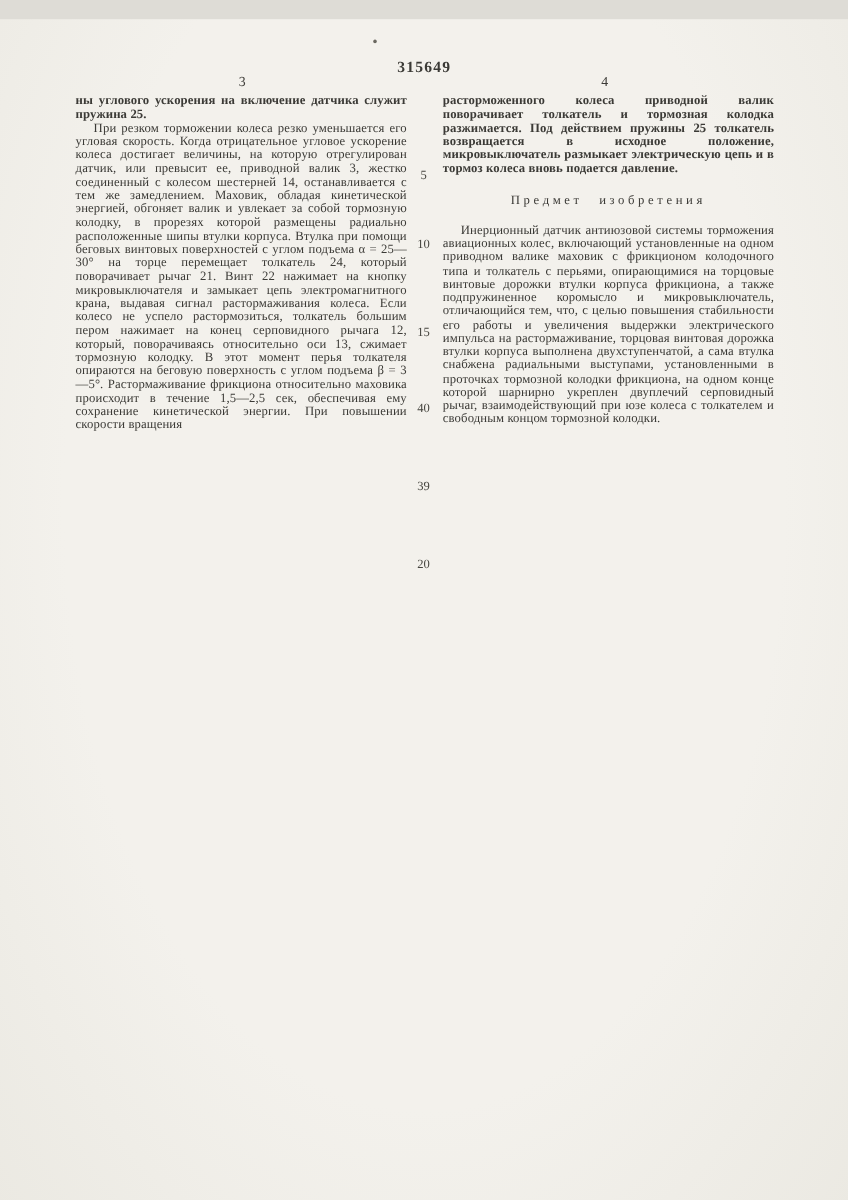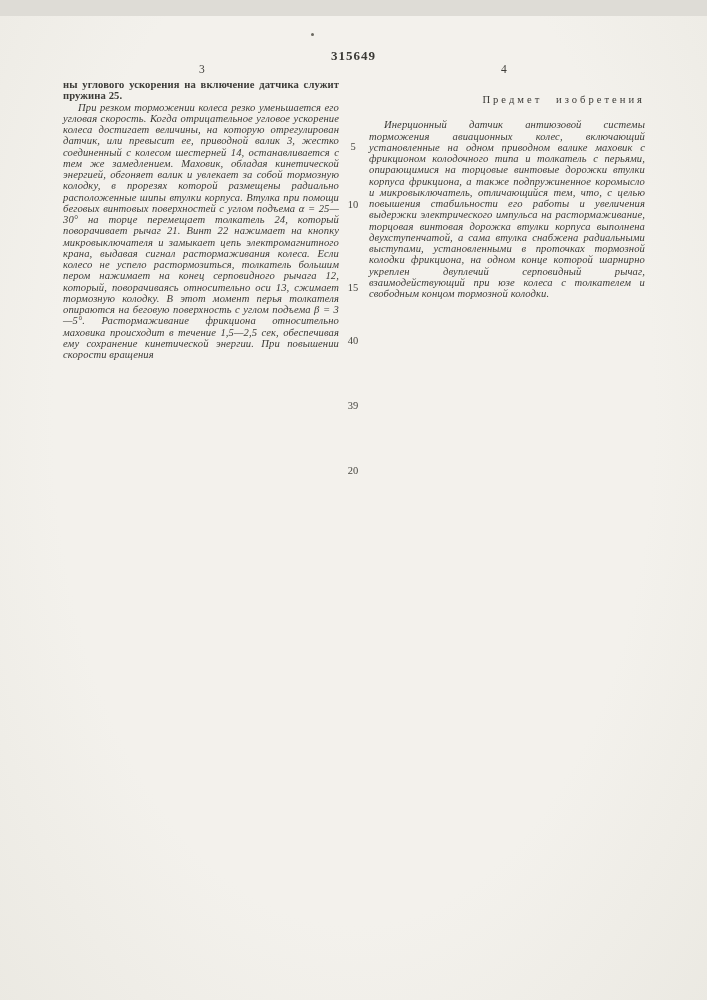--- a/index.html
+++ b/index.html
@@ -47,42 +47,42 @@
     display: flex;
   }
   .col {
     width: 276px;
     text-align: justify;
     font-size: 10.6px;
     line-height: 11.25px;
     letter-spacing: 0.1px;
   }
   .col-left { margin-right: 30px; }
-  .col p.indent { text-indent: 15px; font-style: italic; }
+  .col p.indent { text-indent: 15px; }
   .col p.no-indent { text-indent: 0; font-weight: bold; }
   .section-heading {
-    text-align: right;
+    text-align: center;
     font-size: 10.6px;
     font-weight: normal;
     letter-spacing: 3px;
     word-spacing: 8px;
     margin: 15px 0 14px 0;
     white-space: nowrap;
   }
   .gutter-num {
     position: absolute;
     left: 339px;
     width: 28px;
     text-align: center;
     font-size: 10.5px;
     color: #46453f;
   }
   .ln-0 { top: 125px; }
   .ln-1 { top: 183px; }
-  .ln-2 { top: 266px; }
+  .ln-2 { top: 256px; }
   .ln-3 { top: 319px; }
   .ln-4 { top: 384px; }
   .ln-5 { top: 449px; }
 </style>
 </head>
 <body>
 
 <div class="page">
 
   <div class="scan-dot"></div>
@@ -93,20 +93,21 @@
   <span class="page-num pn-right">4</span>
 
   <div class="columns">
 
     <div class="col col-left">
       <p class="no-indent">ны углового ускорения на включение датчика служит пружина 25.</p>
       <p class="indent">При резком торможении колеса резко уменьшается его угловая скорость. Когда отрицательное угловое ускорение колеса достигает величины, на которую отрегулирован датчик, или превысит ее, приводной валик 3, жестко соединенный с колесом шестерней 14, останавливается с тем же замедлением. Маховик, обладая кинетической энергией, обгоняет валик и увлекает за собой тормозную колодку, в прорезях которой размещены радиально расположенные шипы втулки корпуса. Втулка при помощи беговых винтовых поверхностей с углом подъема α = 25—30° на торце перемещает толкатель 24, который поворачивает рычаг 21. Винт 22 нажимает на кнопку микровыключателя и замыкает цепь электромагнитного крана, выдавая сигнал растормаживания колеса. Если колесо не успело растормозиться, толкатель большим пером нажимает на конец серповидного рычага 12, который, поворачиваясь относительно оси 13, сжимает тормозную колодку. В этот момент перья толкателя опираются на беговую поверхность с углом подъема β = 3—5°. Растормаживание фрикциона относительно маховика происходит в течение 1,5—2,5 сек, обеспечивая ему сохранение кинетической энергии. При повышении скорости вращения</p>
     </div>
 
     <div class="col col-right">
+      <p class="no-indent">расторможенного колеса приводной валик поворачивает толкатель и тормозная колодка разжимается. Под действием пружины 25 толкатель возвращается в исходное положение, микровыключатель размыкает электрическую цепь и в тормоз колеса вновь подается давление.</p>
       <h3 class="section-heading">Предмет изобретения</h3>
       <p class="indent">Инерционный датчик антиюзовой системы торможения авиационных колес, включающий установленные на одном приводном валике маховик с фрикционом колодочного типа и толкатель с перьями, опирающимися на торцовые винтовые дорожки втулки корпуса фрикциона, а также подпружиненное коромысло и микровыключатель, отличающийся тем, что, с целью повышения стабильности его работы и увеличения выдержки электрического импульса на растормаживание, торцовая винтовая дорожка втулки корпуса выполнена двухступенчатой, а сама втулка снабжена радиальными выступами, установленными в проточках тормозной колодки фрикциона, на одном конце которой шарнирно укреплен двуплечий серповидный рычаг, взаимодействующий при юзе колеса с толкателем и свободным концом тормозной колодки.</p>
     </div>
 
   </div>
 
   <span class="gutter-num ln-0">5</span>
   <span class="gutter-num ln-1">10</span>
   <span class="gutter-num ln-2">15</span>
   <span class="gutter-num ln-3">40</span>

